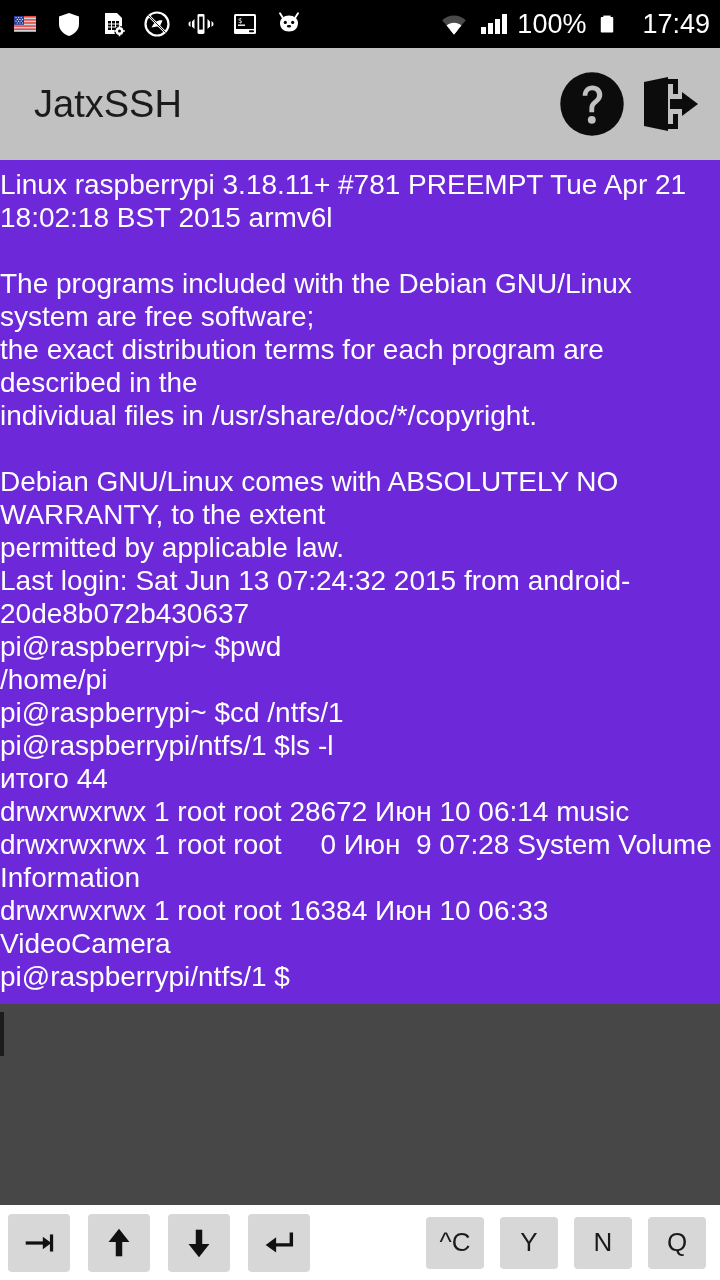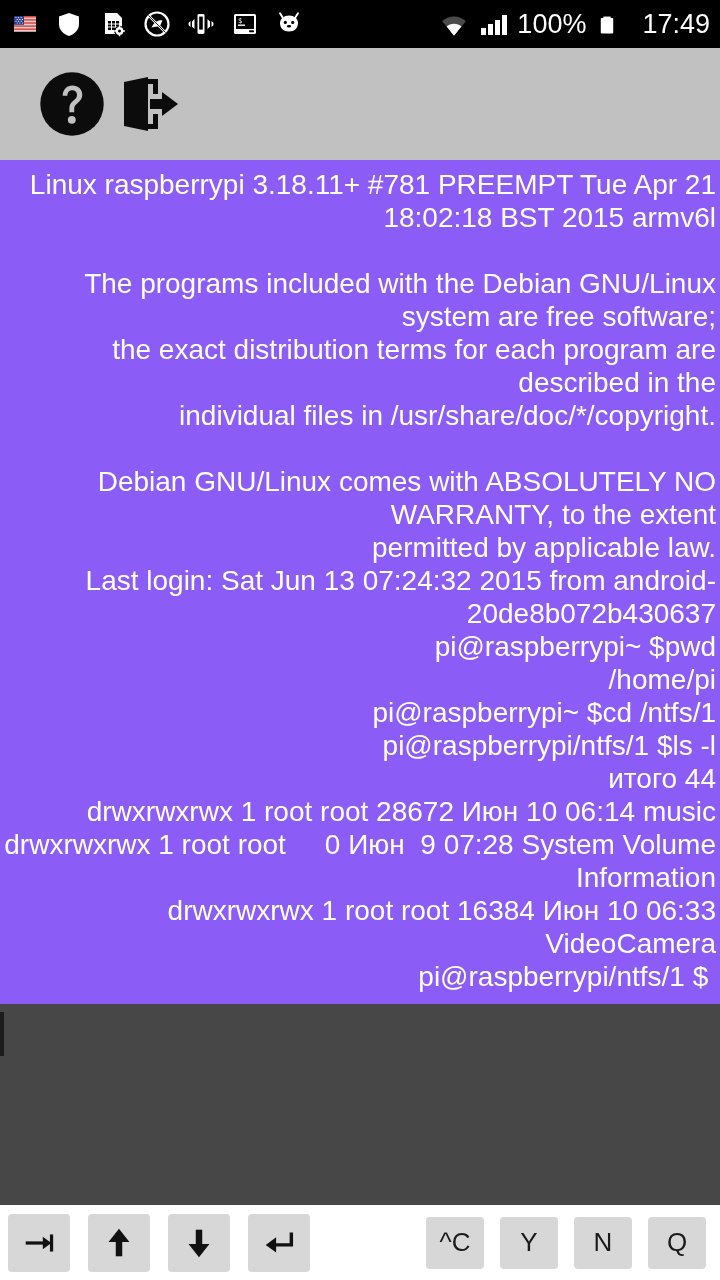--- a/index.html
+++ b/index.html
@@ -34,21 +34,21 @@
     box-sizing: border-box;
   }
   .sb-left {
     display: flex;
     align-items: center;
     gap: 14px;
   }
   .sb-right {
     margin-left: auto;
     display: flex;
-    align-items: flex-end;
+    align-items: flex-start;
     gap: 10px;
   }
   .sb-icon {
     display: block;
     width: 30px;
     height: 30px;
     line-height: 0;
   }
   .sb-icon svg { display: block; }
   .sb-text {
@@ -85,26 +85,25 @@
     align-items: center;
     justify-content: center;
     flex: 0 0 auto;
   }
   .appbar-action svg { display: block; }
 
   
   #terminal {
     flex: 0 0 844px;
     height: 844px;
-    background: #8b5cf6;
+    background: #6d28d9;
     color: #ffffff;
     overflow: hidden;
     padding: 8px 0 0 0;
     box-sizing: border-box;
-    text-align: right;
   }
   #terminal-output {
     font-family: "Liberation Sans", sans-serif;
     font-size: 28px;
     line-height: 33px;
     white-space: pre-wrap;
     word-break: break-word;
     color: #ffffff;
     margin: 0;
     padding: 0 4px 0 0;
@@ -307,20 +306,21 @@
           <rect x="10" y="3.5" width="10" height="3" fill="#ffffff"></rect>
           <rect x="6.5" y="5.5" width="17" height="21" rx="1.2" fill="#ffffff"></rect>
         </svg>
       </span>
 
       <span class="sb-text" id="sb-clock">17:49</span>
     </div>
   </div>
 
   <div id="appbar">
+    <div id="app-title">JatxSSH</div>
 
     <div class="appbar-action">
       <span>
         <svg viewBox="0 0 64 64" width="70" height="70">
           <circle cx="32" cy="32" r="29" fill="#0c0c0c"></circle>
           <path d="M23.5 24.5 C23.5 18.5 27.5 15 32.3 15 C37.6 15 41.4 18.4 41.4 23.4 C41.4 27.6 39 29.7 36.3 31.9 C34.6 33.3 34 34.4 34 36.6 L34 39.5 L29.6 39.5 L29.6 36 C29.6 32.5 30.8 30.7 33.3 28.7 C35.4 27 36.6 25.9 36.6 23.7 C36.6 21.1 34.8 19.4 32.2 19.4 C29.5 19.4 27.8 21.3 27.8 24.5 Z" fill="#c1c1c1"></path>
           <circle cx="31.8" cy="46.5" r="3.6" fill="#c1c1c1"></circle>
         </svg>
       </span>
     </div>

